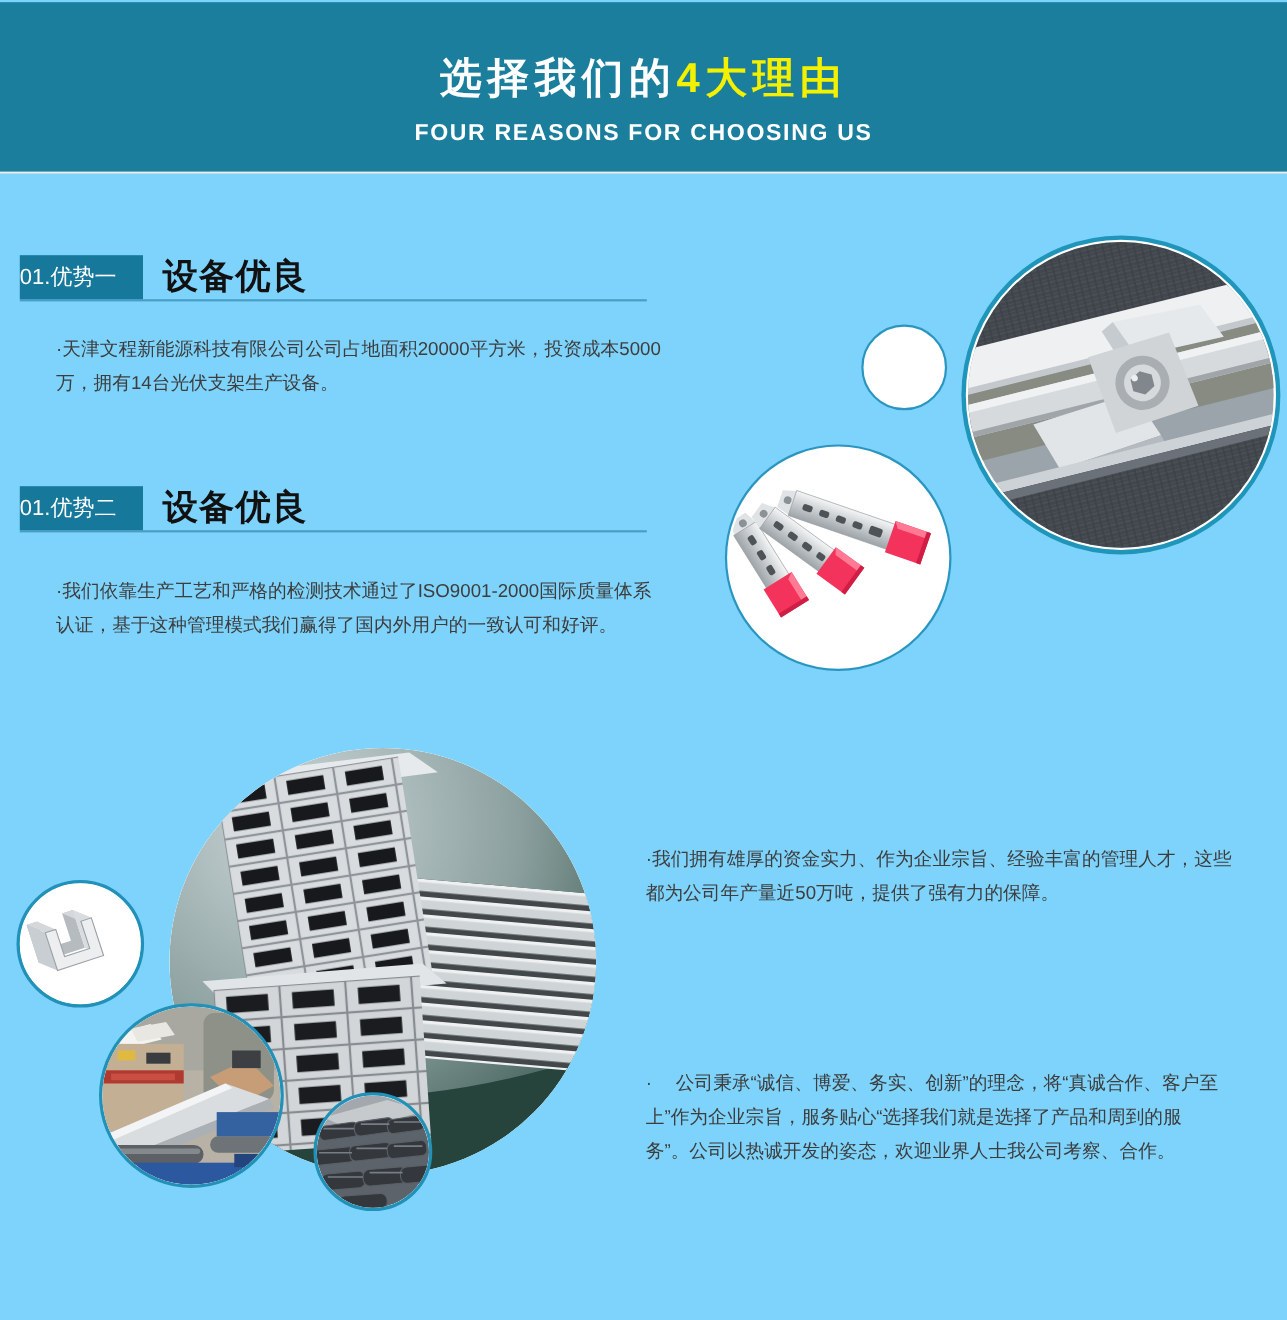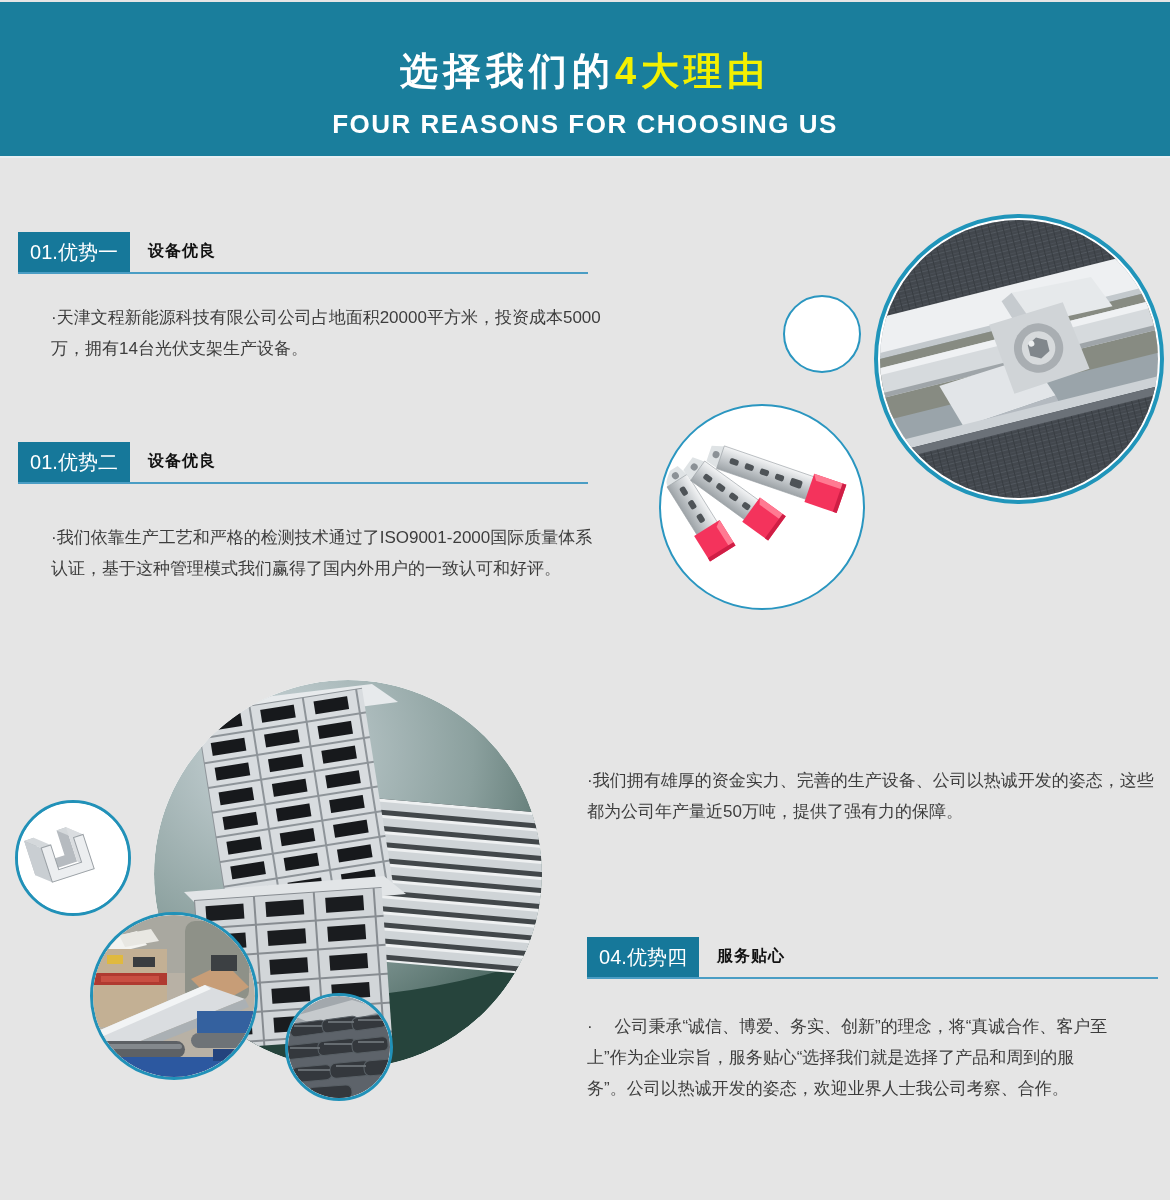--- a/index.html
+++ b/index.html
@@ -1,30 +1,30 @@
 <!DOCTYPE html>
 <html><head>
 <meta charset="utf-8">
 <style>
   html,body { margin:0; padding:0; background:#ffffff; font-family:"Liberation Sans","DejaVu Sans",sans-serif; }
-  .page { position:relative; width:1170px; height:1200px; background:#e5e5e5; overflow:hidden; }
+  .page { position:relative; width:1170px; height:1200px; background:#7dd3fc; overflow:hidden; }
 
   
   .banner { position:absolute; top:2px; left:0; width:1170px; height:154px;
             background:#1a7e9c; text-align:center; border-bottom:2px solid #e8eff2; }
   .banner-title { padding-top:44px; font-size:38px; font-weight:bold; color:#ffffff; letter-spacing:5px; }
   .banner-title .accent { color:#f3f000; }
-  .banner-sub { margin-top:12px; font-size:26px; font-weight:bold; color:#ffffff; letter-spacing:1.5px; }
+  .banner-sub { margin-top:12px; font-size:21px; font-weight:bold; color:#ffffff; letter-spacing:1.5px; }
 
   
   .section { position:absolute; }
   .sec-head { position:relative; height:40px; border-bottom:2px solid #4a9dc4; }
   .badge { position:absolute; left:0; top:0; width:112px; height:40px; background:#16789a;
-           color:#fff; font-size:20px; text-align:center; line-height:40px; }
-  .sec-title { position:absolute; left:130px; top:0; font-size:16px; font-weight:bold;
+           color:#fff; font-size:20px; text-align:left; line-height:40px; }
+  .sec-title { position:absolute; left:130px; top:0; font-size:32px; font-weight:bold;
                color:#111; line-height:38px; letter-spacing:1px; }
   .sec-body { margin-top:28px; font-size:17px; line-height:31px; color:#3d3d3d; white-space:pre-line; }
   #sec2 .sec-body { margin-top:38px; }
   #sec4 .sec-body { margin-top:32px; }
   #sec1 { left:18px; top:232px; width:570px; }
   #sec2 { left:18px; top:442px; width:570px; }
   #sec3 { left:587px; top:737px; width:571px; }
   #sec4 { left:587px; top:937px; width:571px; }
   #sec1 .sec-body, #sec2 .sec-body { width:578px;margin-left:33px; }
   #sec3 .sec-body, #sec4 .sec-body { width:580px; }
@@ -62,29 +62,25 @@
   <div class="section" id="sec2">
     <div class="sec-head">
       <div class="badge">01.优势二</div>
       <div class="sec-title">设备优良</div>
     </div>
     <div class="sec-body">·我们依靠生产工艺和严格的检测技术通过了ISO9001-2000国际质量体系
 认证，基于这种管理模式我们赢得了国内外用户的一致认可和好评。</div>
   </div>
 
   <div class="section" id="sec3">
-    <div class="sec-body">·我们拥有雄厚的资金实力、完善的生产设备、公司以热诚开发的姿态，这些
+    <div class="sec-body">·我们拥有雄厚的资金实力、作为企业宗旨、经验丰富的管理人才，这些
 都为公司年产量近50万吨，提供了强有力的保障。</div>
   </div>
 
   <div class="section" id="sec4">
-    <div class="sec-head">
-      <div class="badge">04.优势四</div>
-      <div class="sec-title">服务贴心</div>
-    </div>
     <div class="sec-body">·　 公司秉承“诚信、博爱、务实、创新”的理念，将“真诚合作、客户至
 上”作为企业宗旨，服务贴心“选择我们就是选择了产品和周到的服
 务”。公司以热诚开发的姿态，欢迎业界人士我公司考察、合作。</div>
   </div>
 
   <div class="circle c-empty"></div>
 
   <div class="circle c-clamp">
     <svg viewBox="0 0 282 282">
       <defs>

